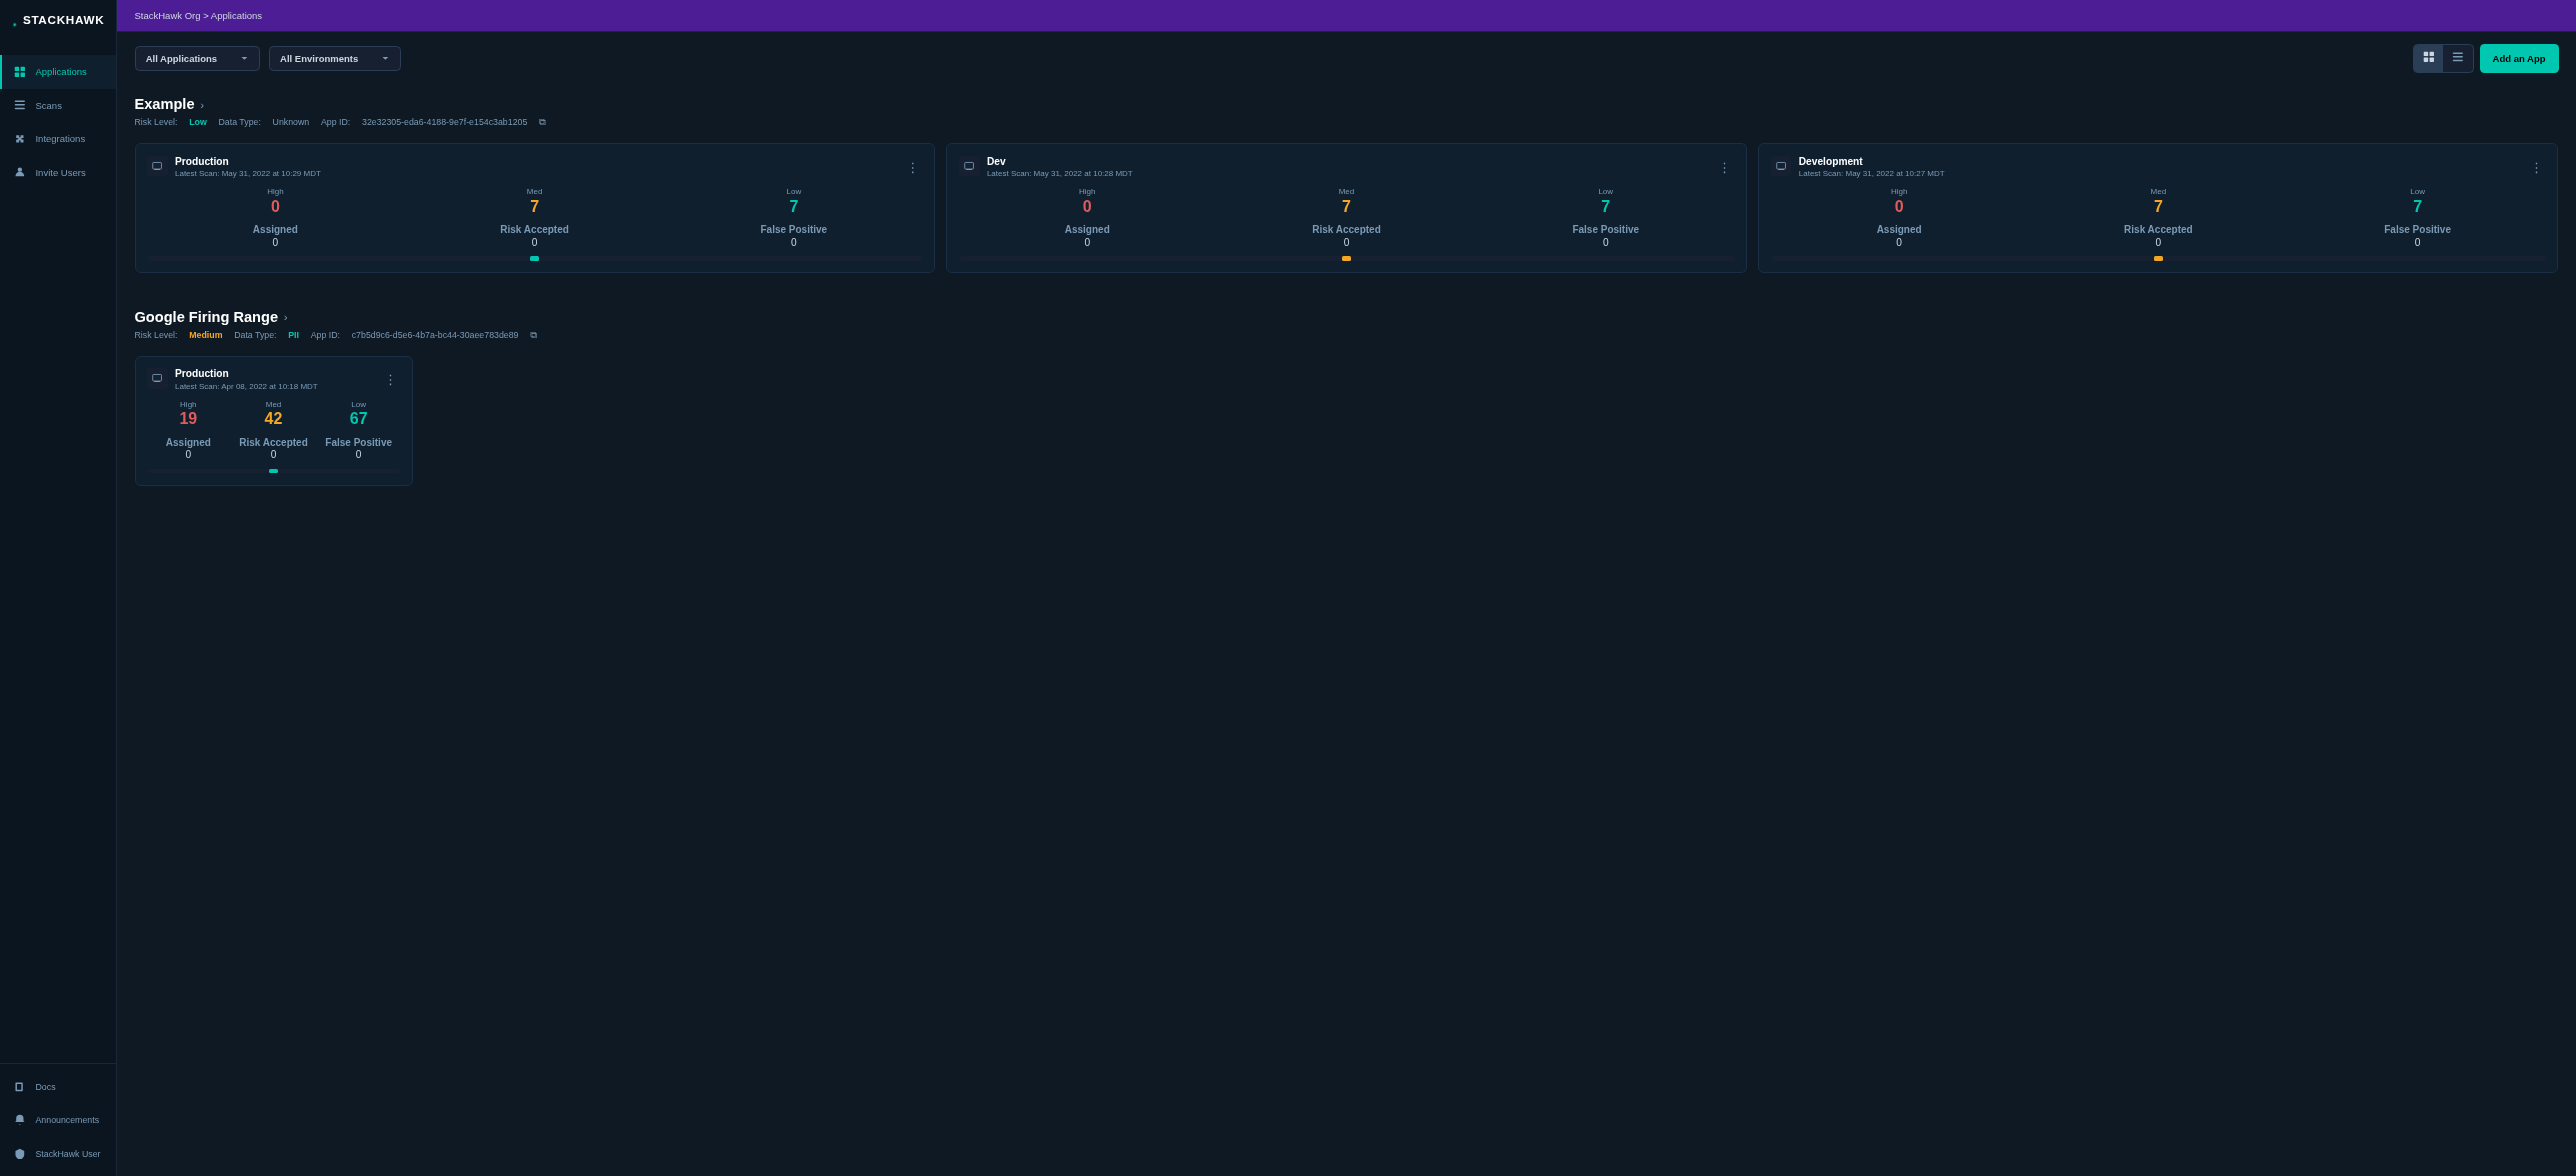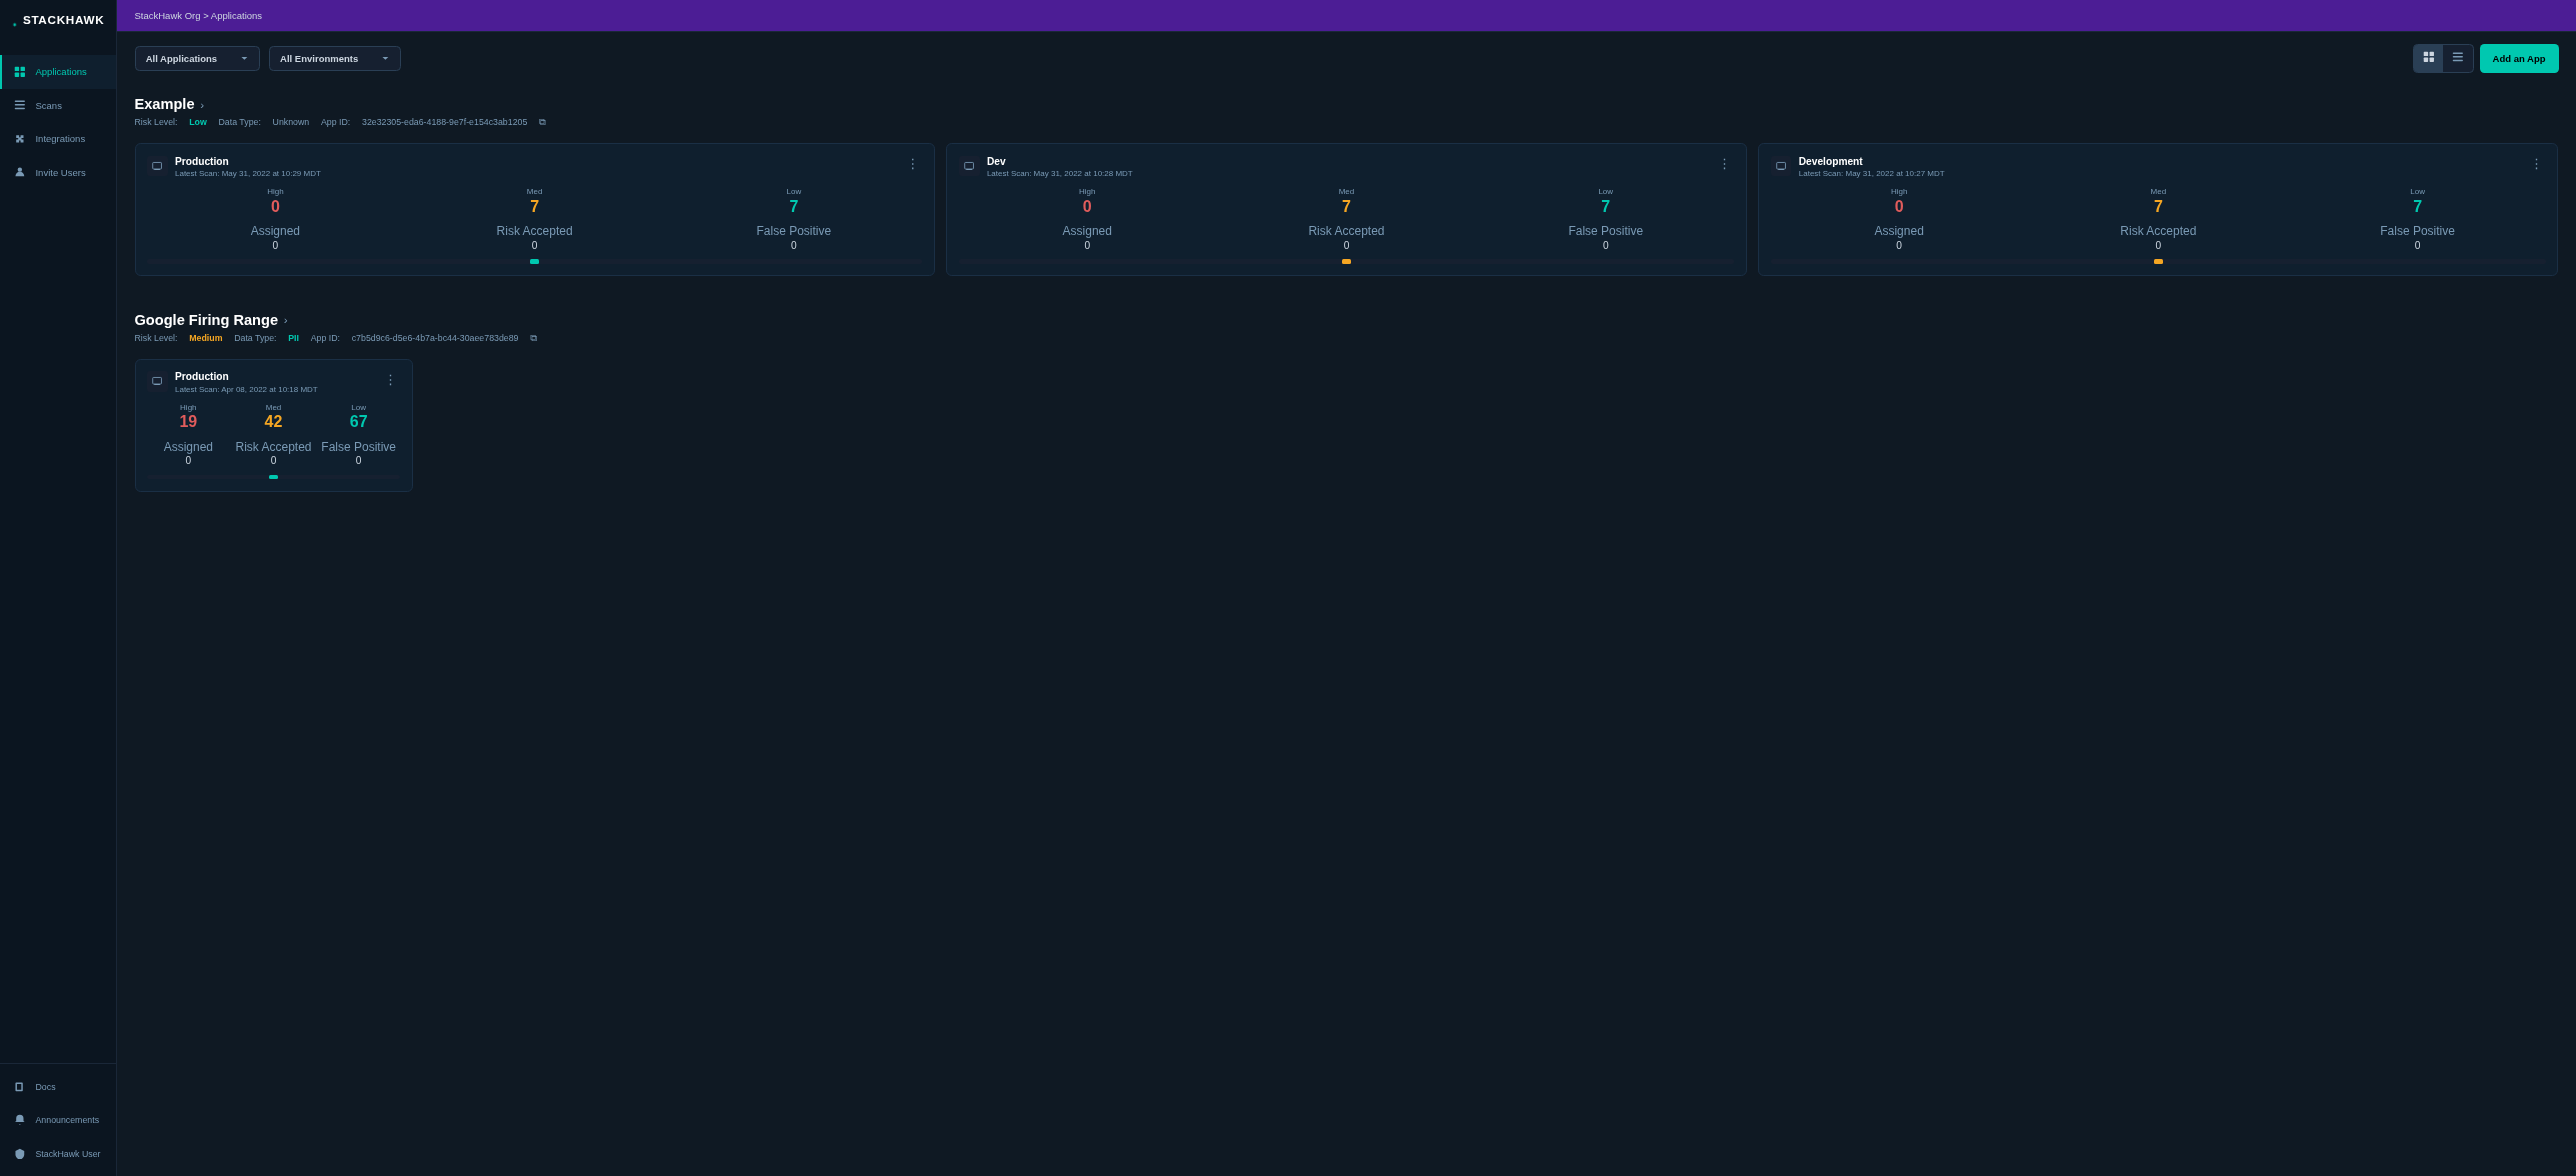--- a/index.html
+++ b/index.html
@@ -207,20 +207,21 @@
     .env-card {
       background: #0f1f2e;
       border: 0.7px solid #1a2f45;
       border-radius: 5.8px;
       padding: 11.7px;
       position: relative;
     }
 
     .card-header {
       display: flex;
+      align-items: center;
       justify-content: space-between;
       margin-bottom: 8.8px;
       gap: 24px;
     }
     .card-header-left {
       display: flex;
       align-items: flex-start;
       gap: 7.3px;
     }
     .env-icon {
@@ -276,21 +277,21 @@
     .stat-value.low-val { color: #00c8b0; }
     .stat-value.zero { color: #e05c5c; }
 
     .card-sub-stats {
       display: grid;
       grid-template-columns: repeat(3, 1fr);
       gap: 2.9px;
       margin-bottom: 8.8px;
     }
     .sub-stat { text-align: center; }
-    .sub-stat-label { font-size: 12px; color: #7a9ab5; margin-bottom: 1.5px; }
+    .sub-stat-label { font-size: 10px; color: #7a9ab5; margin-bottom: 1.5px; font-weight: bold; }
     .sub-stat-value { font-size: 10.2px; color: #cdd6e0; }
 
     .card-bar {
       height: 4.4px;
       width: 100%;
       background: #162030;
       border-radius: 2.2px;
       overflow: visible;
       position: relative;
       margin-top: 5.8px;

